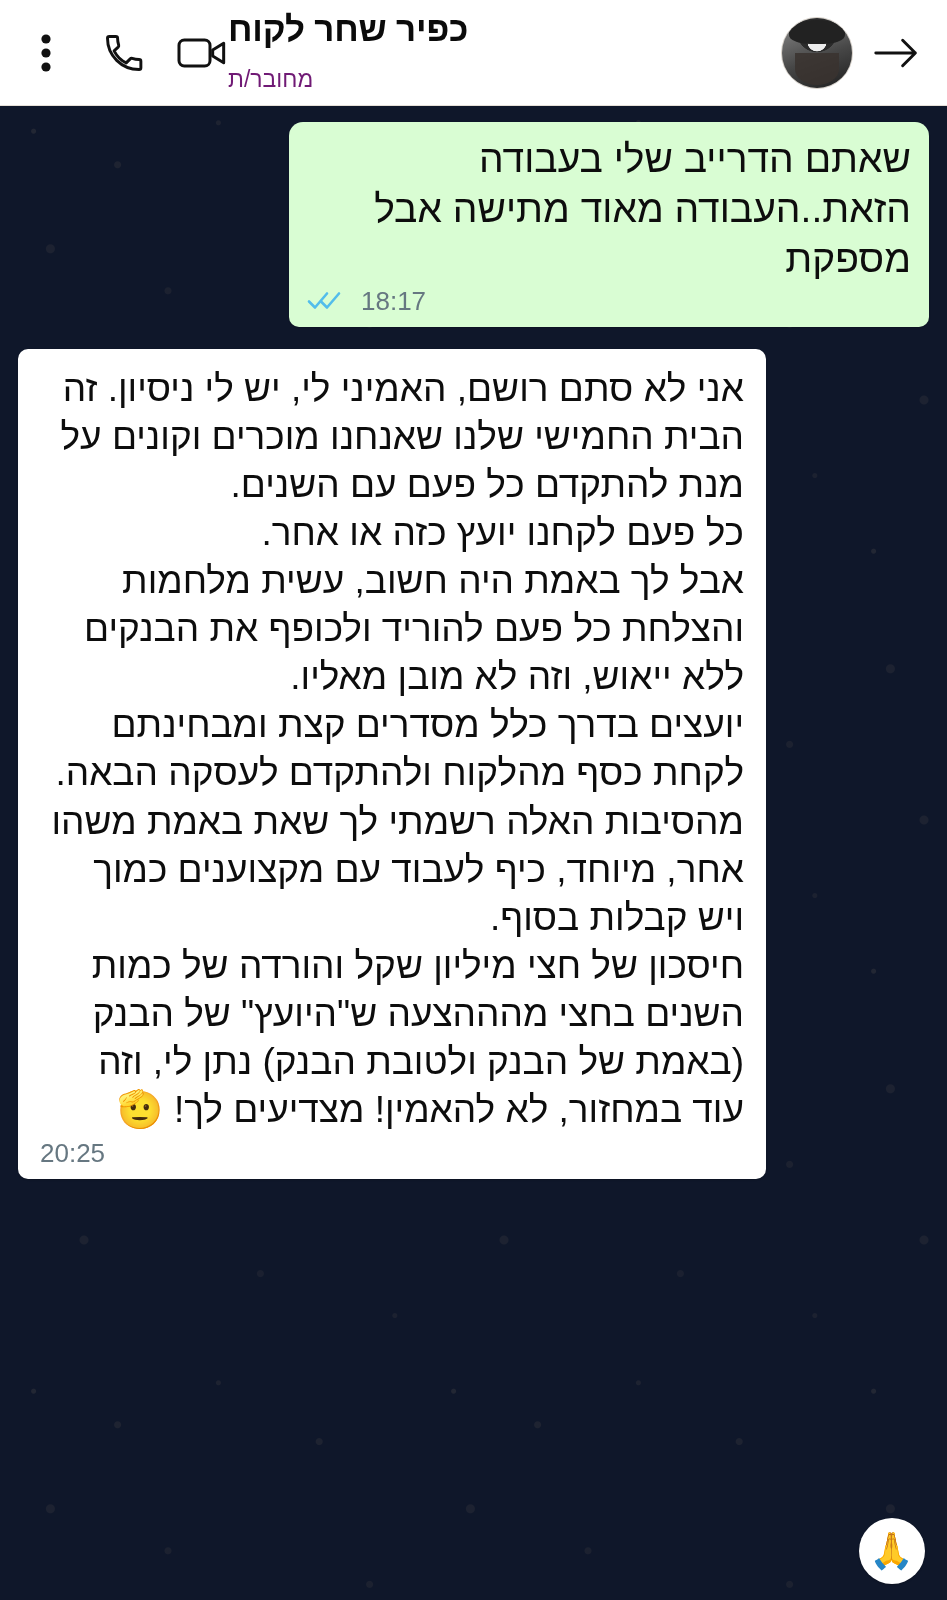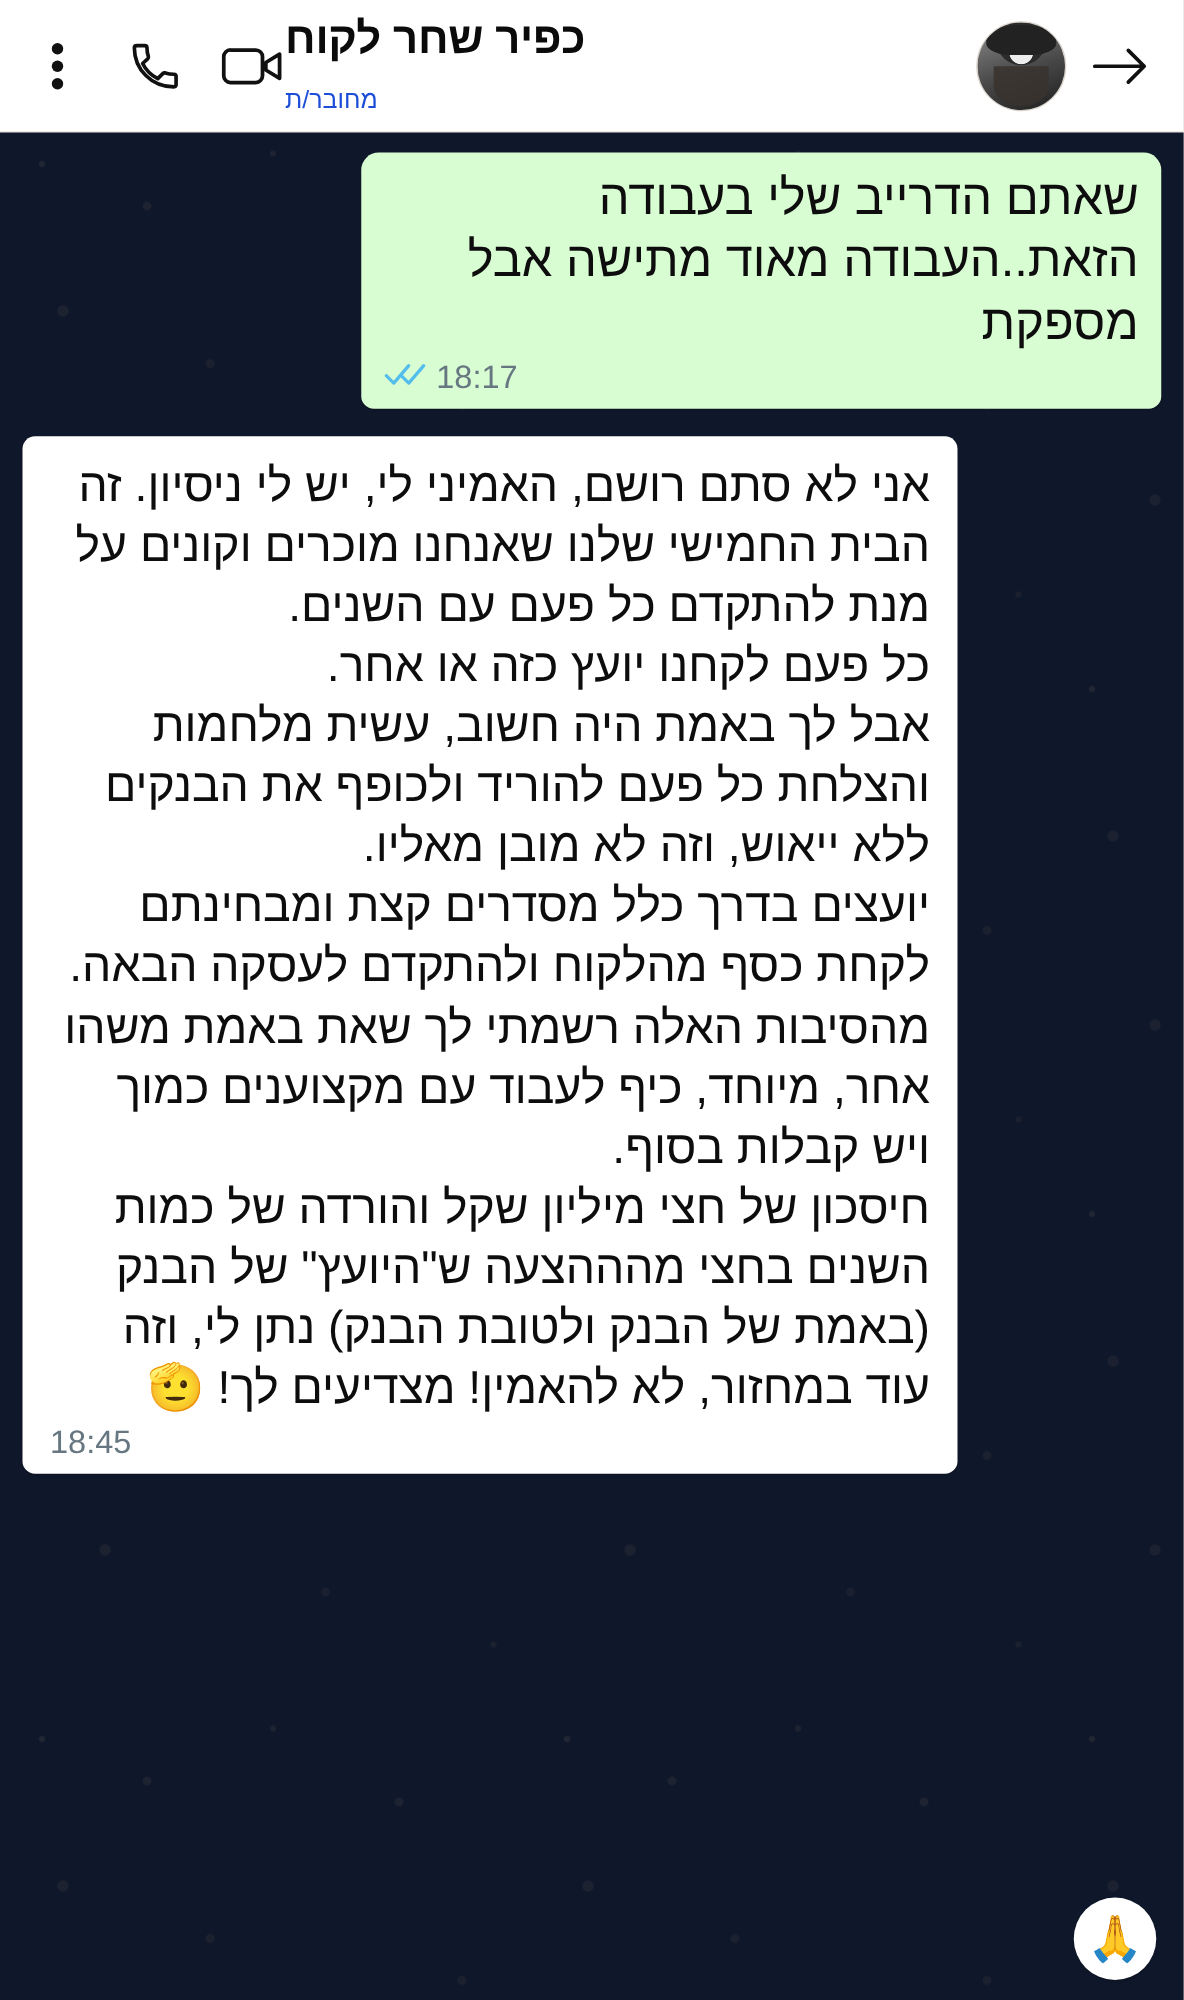--- a/index.html
+++ b/index.html
@@ -58,22 +58,22 @@
     direction: rtl;
   }
   .contact-name {
     font-size: 35px;
     font-weight: 700;
     color: #0b0b0b;
     line-height: 1.1;
     letter-spacing: -0.2px;
   }
   .contact-sub {
-    font-size: 20px;
-    color: #1d4ed8;
+    font-size: 23px;
+    color: #701a75;
     line-height: 1.3;
     margin-top: 16px;
   }
   .avatar {
     flex: 0 0 auto;
     width: 72px;
     height: 72px;
     border-radius: 50%;
     overflow: hidden;
     background: #c9c9c9;
@@ -178,21 +178,21 @@
     max-width: 640px;
     border-top-left-radius: 14px;
     border-top-right-radius: 14px;
     margin-top: 2px;
   }
   .bubble-out .text { font-size: 39px; line-height: 1.28; }
   .meta-out {
     display: flex;
     flex-direction: row;
     align-items: center;
-    gap: 4px;
+    gap: 16px;
     direction: ltr;
     margin-top: 2px;
   }
   .time {
     font-size: 26px;
     color: #667781;
   }
   .ticks {
     display: inline-block;
     line-height: 1;
@@ -301,21 +301,21 @@
 
       <div class="row-in">
         <div class="bubble bubble-in">
           <div class="text">אני לא סתם רושם, האמיני לי, יש לי ניסיון. זה הבית החמישי שלנו שאנחנו מוכרים וקונים על מנת להתקדם כל פעם עם השנים.
 כל פעם לקחנו יועץ כזה או אחר.
 אבל לך באמת היה חשוב, עשית מלחמות והצלחת כל פעם להוריד ולכופף את הבנקים ללא ייאוש, וזה לא מובן מאליו.
 יועצים בדרך כלל מסדרים קצת ומבחינתם לקחת כסף מהלקוח ולהתקדם לעסקה הבאה.
 מהסיבות האלה רשמתי לך שאת באמת משהו אחר, מיוחד, כיף לעבוד עם מקצוענים כמוך ויש קבלות בסוף.
 חיסכון של חצי מיליון שקל והורדה של כמות השנים בחצי מהההצעה ש"היועץ" של הבנק (באמת של הבנק ולטובת הבנק) נתן לי, וזה עוד במחזור, לא להאמין! מצדיעים לך! 🫡</div>
           <div class="meta-in">
-            <span class="time">18:45</span>
+            <span class="time">20:25</span>
           </div>
         </div>
       </div>
 
     </div>
 
     <div class="reaction">
       <span>🙏</span>
     </div>
   </div>

